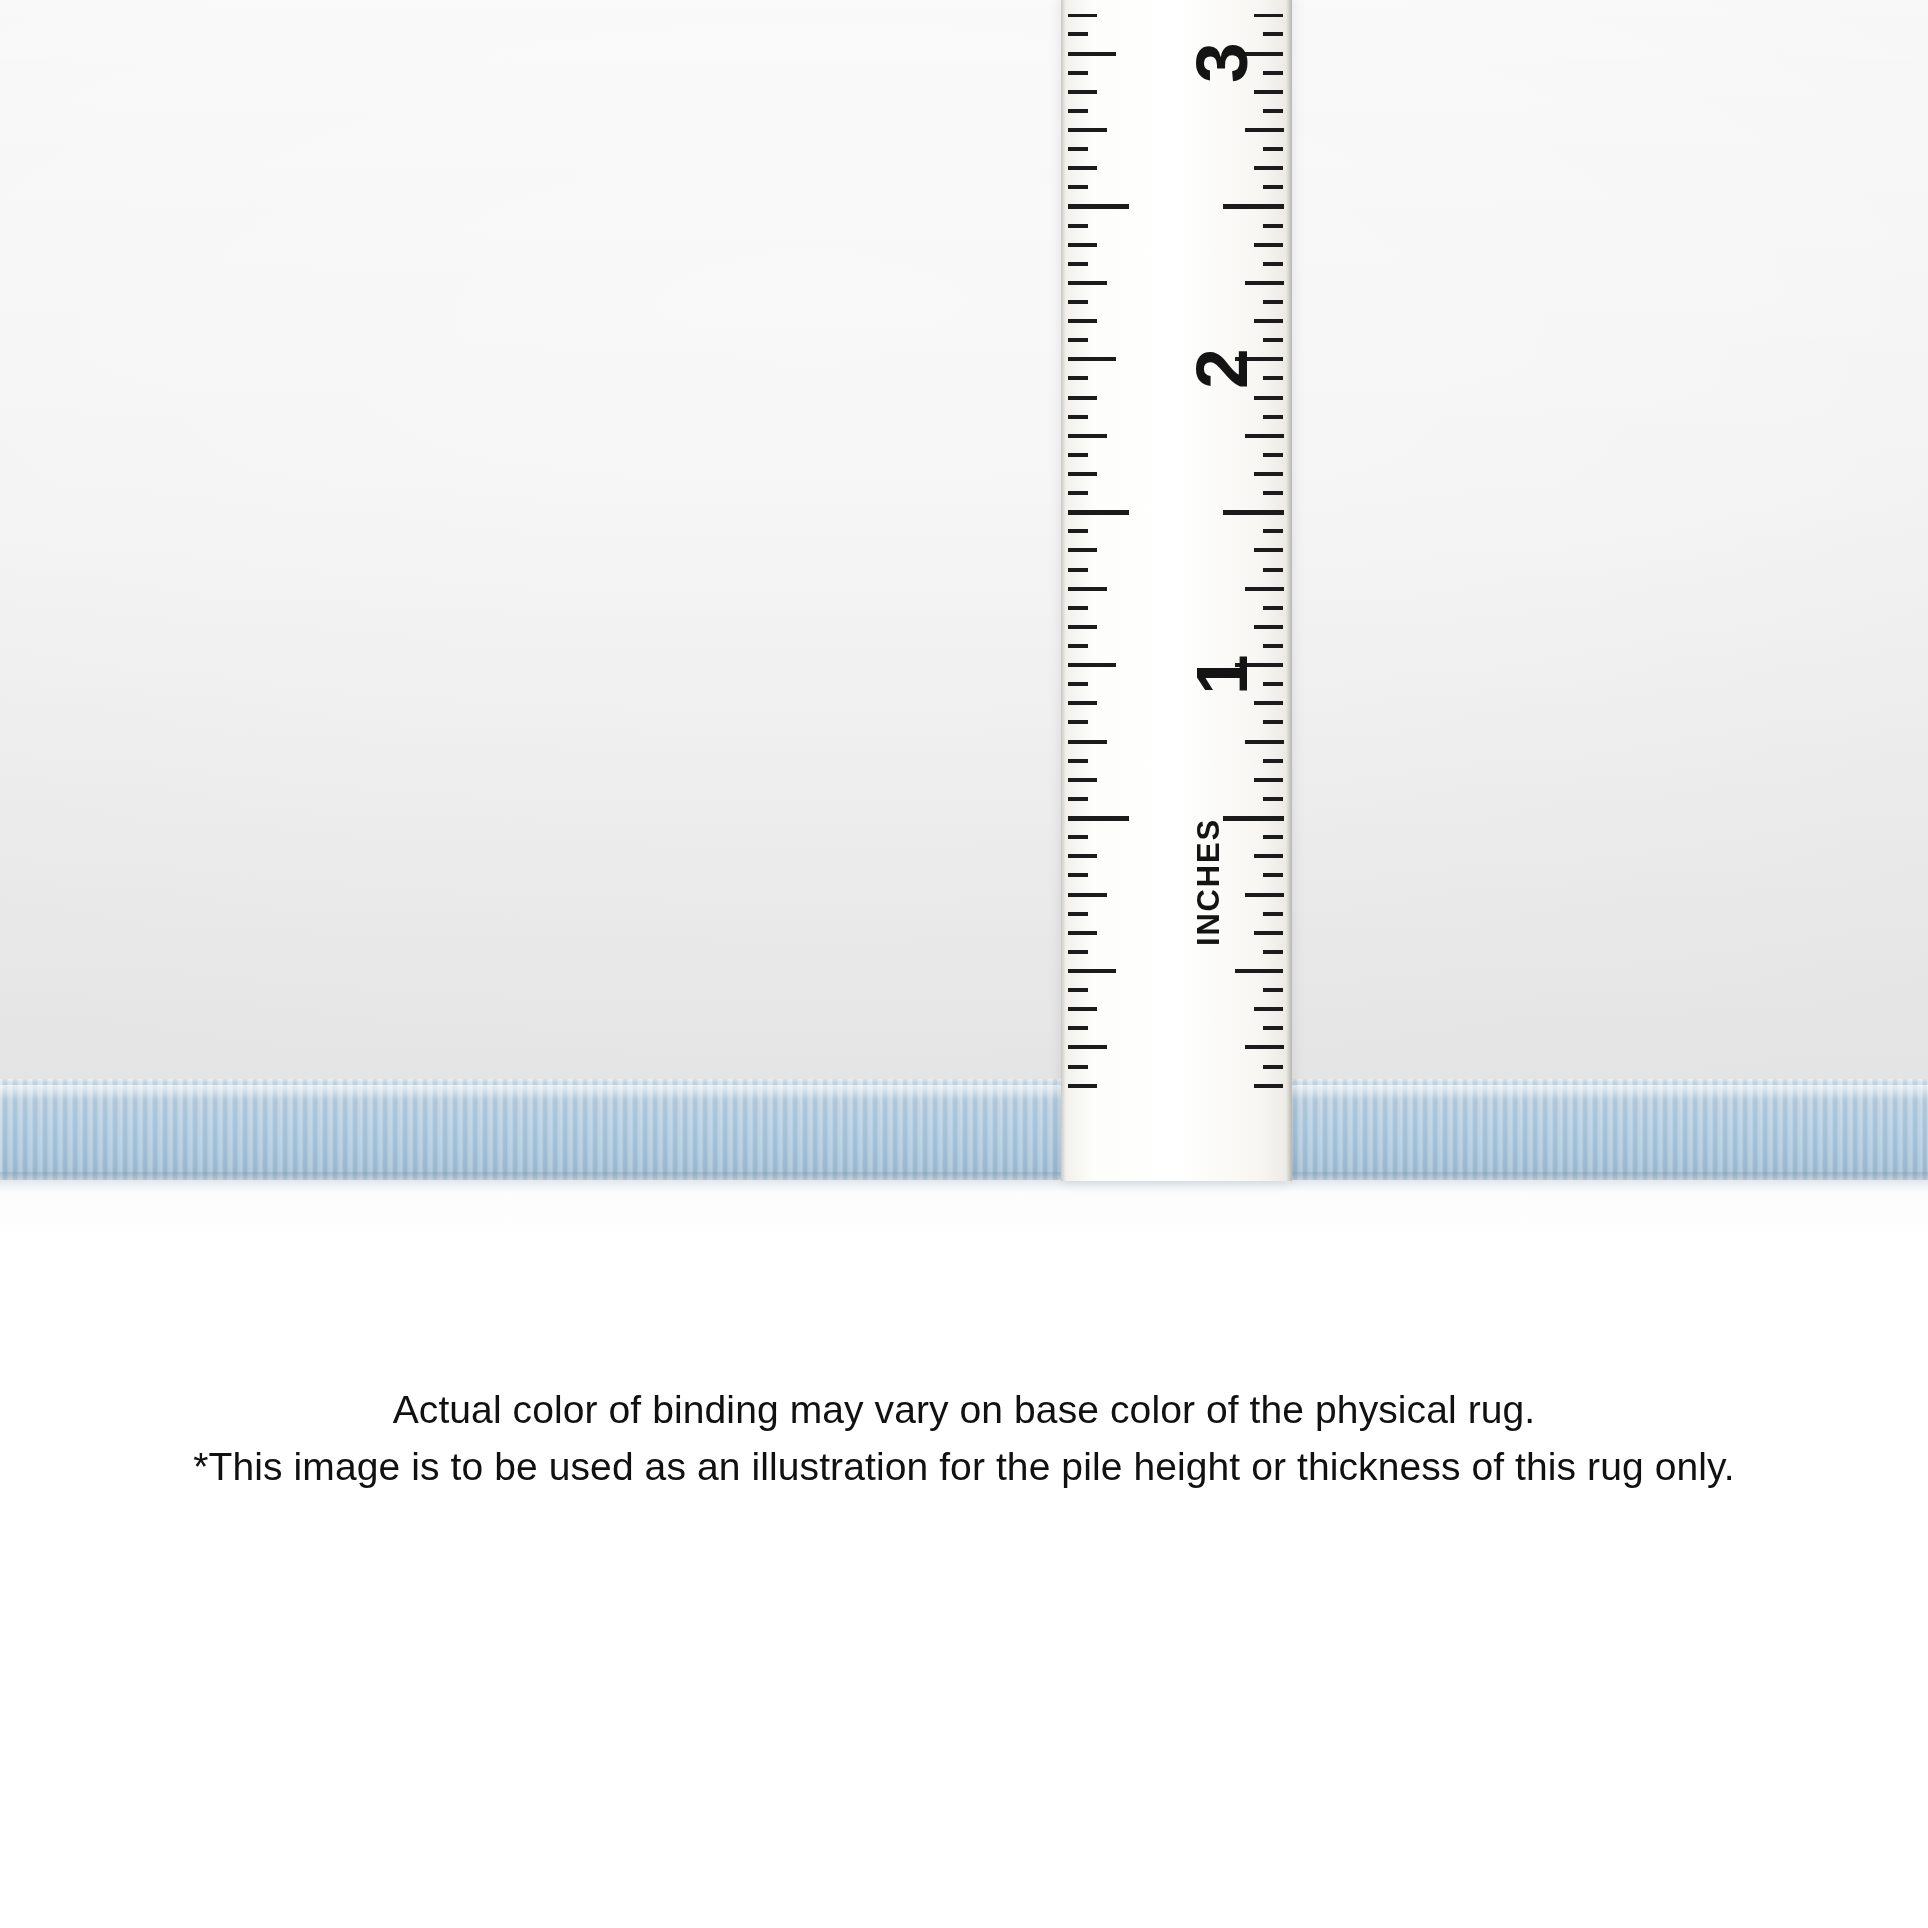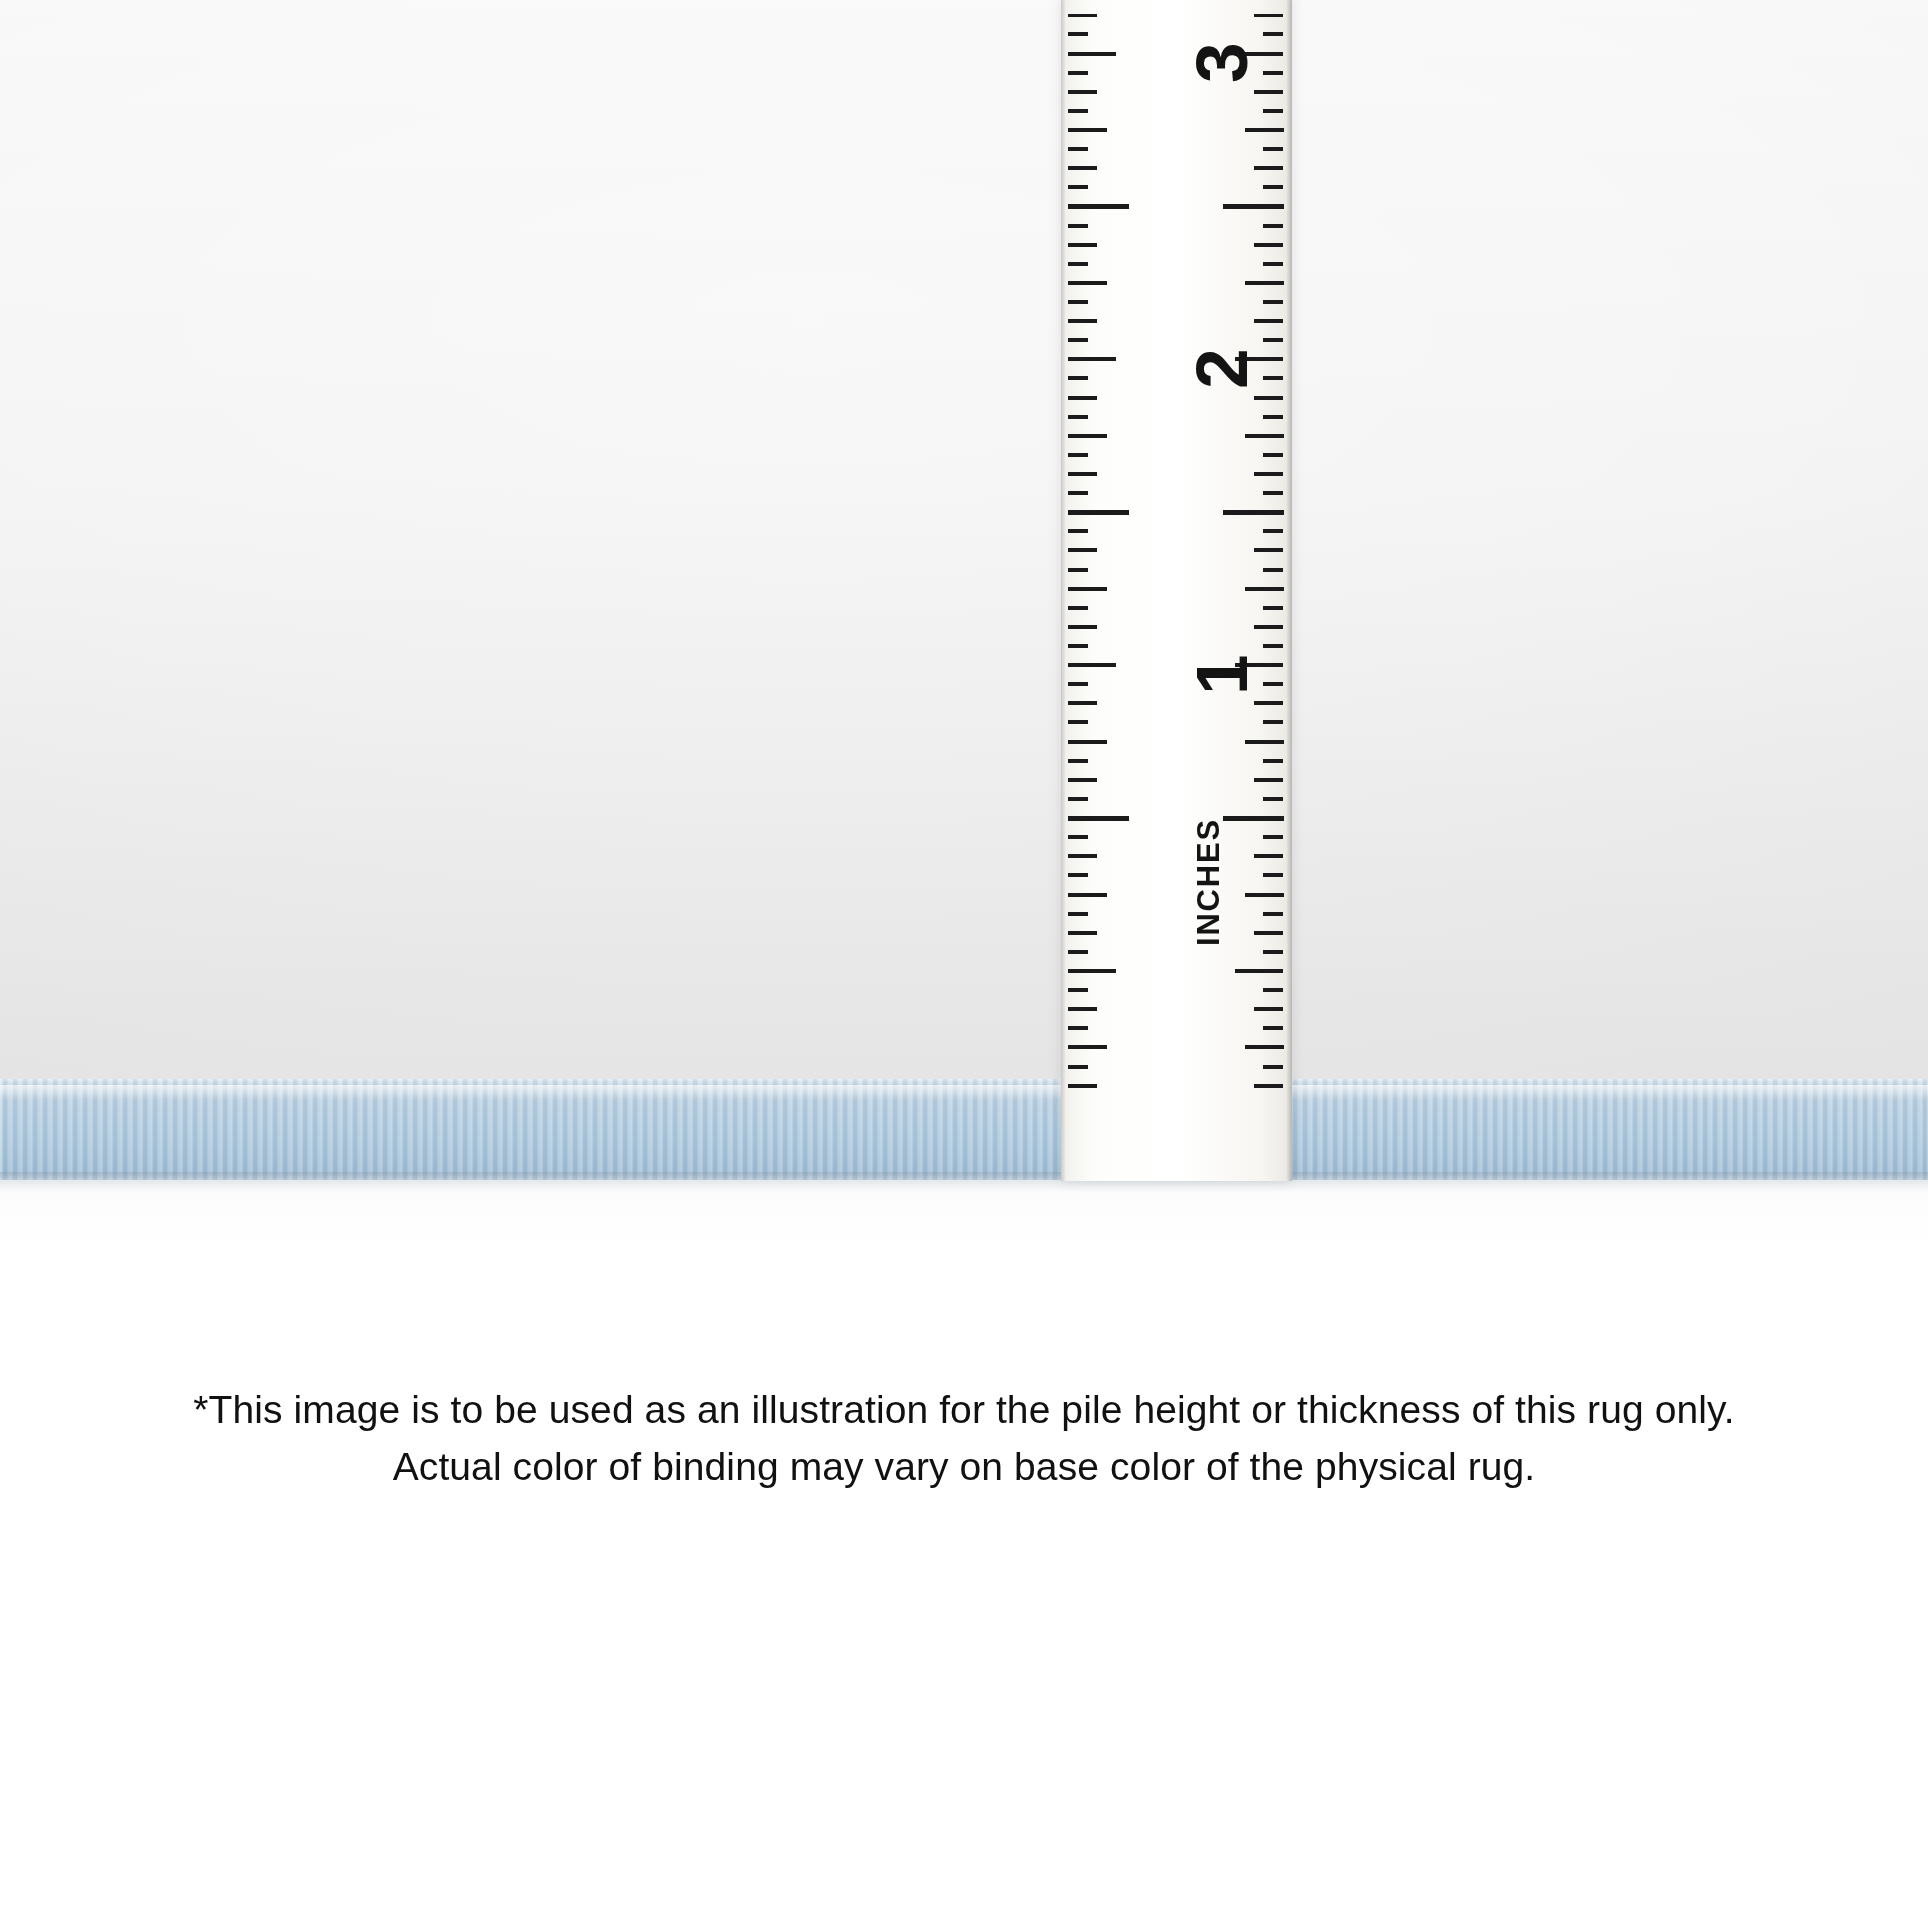--- a/index.html
+++ b/index.html
@@ -328,18 +328,18 @@
       <div class="num num-big" style="left:119px; top:87px;">3</div>
       <div class="num num-big" style="left:119px; top:393px;">2</div>
       <div class="num num-big" style="left:119px; top:699px;">1</div>
 
       <div class="num num-unit" style="left:130px; top:950px;">INCHES</div>
     </div>
 
   </div>
 
   <div class="caption">
+    <span class="line">Actual color of binding may vary on base color of the physical rug.</span>
     <span class="line">*This image is to be used as an illustration for the pile height or thickness of this rug only.</span>
-    <span class="line">Actual color of binding may vary on base color of the physical rug.</span>
   </div>
 
 </div>
 
 
 </body></html>

